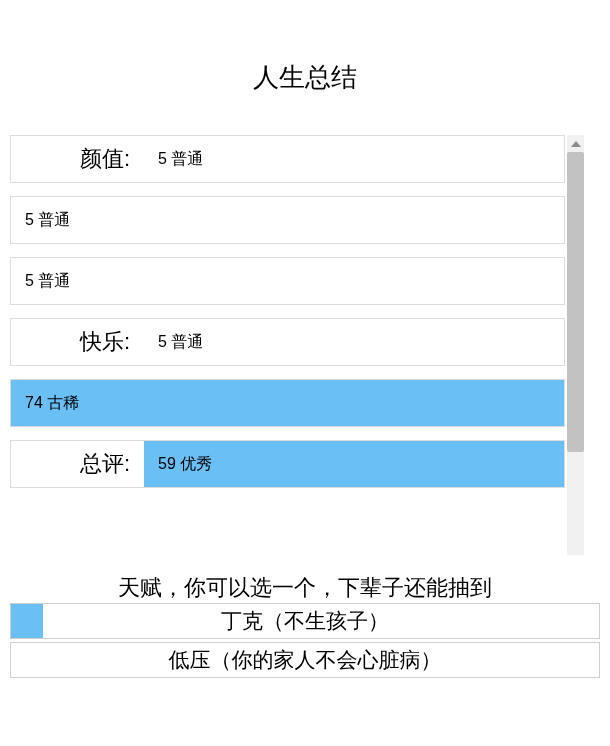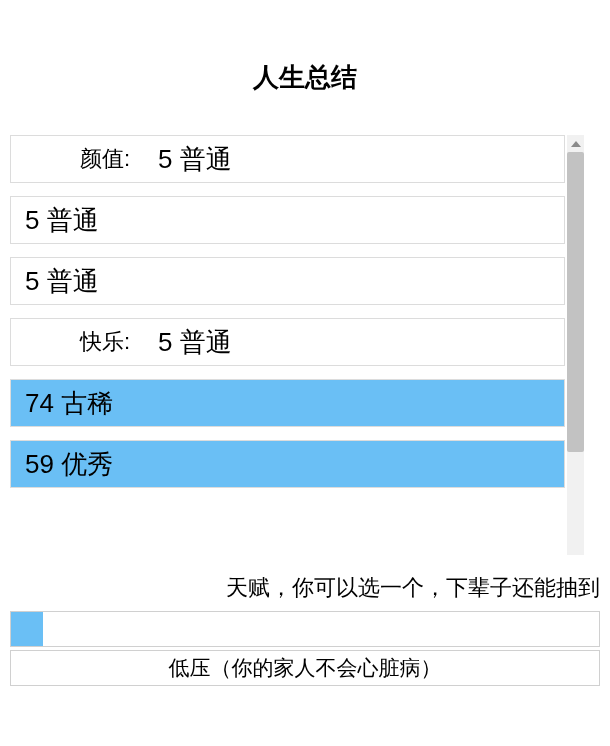--- a/index.html
+++ b/index.html
@@ -1,31 +1,31 @@
 <!DOCTYPE html>
 <html><head>
 <meta charset="utf-8">
 <style>
   * { box-sizing: border-box; margin: 0; padding: 0; }
   html, body { width: 610px; height: 746px; background: #fff; font-family: "Microsoft YaHei", "PingFang SC", sans-serif; }
   .page { width: 610px; height: 746px; position: relative; padding-top: 60px; }
-  .title { text-align: center; font-size: 26px; font-weight: 700; color: #000; margin-bottom: 40px; }
+  .title { text-align: center; font-size: 26px; font-weight: 400; color: #000; margin-bottom: 40px; }
   .scroll-area { position: relative; width: 574px; margin-left: 10px; height: 420px; overflow: hidden; }
   .stats { width: 555px; }
   .stat-row { display: flex; align-items: stretch; height: 48px; border: 1px solid #dcdcdc; margin-bottom: 13px; background: #fff; }
   .stat-row:last-child { margin-bottom: 0; }
   .stat-label { width: 133px; display: flex; align-items: center; justify-content: flex-end; padding-right: 14px; font-size: 22px; color: #000; }
-  .stat-value { flex: 1; display: flex; align-items: center; padding-left: 14px; font-size: 26px; color: #000; }
+  .stat-value { flex: 1; display: flex; align-items: center; padding-left: 14px; font-size: 16px; color: #000; }
   .stat-value.hl { background: #6ABFF5; text-align: center; }
   .scrollbar { position: absolute; right: 0; top: 0; width: 17px; height: 100%; background: #f1f1f1; }
   .scroll-up { position: absolute; top: 0; width: 17px; height: 17px; background: #f1f1f1; display: flex; align-items: center; justify-content: center; }
   .scroll-up svg { display: block; }
   .scroll-thumb { position: absolute; top: 17px; width: 17px; height: 300px; background: #c2c2c2; border-radius: 2px; }
   .bottom { width: 590px; margin-left: 10px; margin-top: 18px; }
-  .talent-head { text-align: right; font-size: 22px; color: #000; margin-bottom: 8px; }
+  .talent-head { text-align: center; font-size: 22px; color: #000; margin-bottom: 0; }
   .talent-item { position: relative; height: 36px; border: 1px solid #d0d0d0; background: #fff; margin-bottom: 3px; display: flex; align-items: center; justify-content: center; font-size: 21px; color: #000; }
   .sel-block { position: absolute; left: 0; top: 0; height: 100%; width: 32px; background: #6ABFF5; }
 </style>
 </head>
 <body>
 
 <div class="page">
 
   <div class="title">人生总结</div>
 
@@ -42,38 +42,40 @@
           <div class="stat-value">5 普通</div>
         </div>
         <div class="stat-row">
           <div class="stat-label">快乐:</div>
           <div class="stat-value">5 普通</div>
         </div>
         <div class="stat-row">
           <div class="stat-value hl">74 古稀</div>
         </div>
         <div class="stat-row">
+          <div class="stat-label">总评:</div>
           <div class="stat-value hl">59 优秀</div>
         </div>
       </div>
     <div class="scrollbar">
       <div class="scroll-up">
         <svg width="10" height="6" viewBox="0 0 10 6">
             <polygon points="5,0 10,6 0,6" fill="#8a8a8a"></polygon>
           </svg>
       </div>
       <div class="scroll-thumb"></div>
     </div>
   </div>
 
   <div class="bottom">
     <div class="talent-head">天赋，你可以选一个，下辈子还能抽到</div>
     <div id="talents-container">
         <div class="talent-item">
           <div class="sel-block"></div>
+          <span>丁克（不生孩子）</span>
         </div>
         <div class="talent-item">
           <span>低压（你的家人不会心脏病）</span>
         </div>
       </div>
   </div>
 
 </div>
 
 </body></html>

